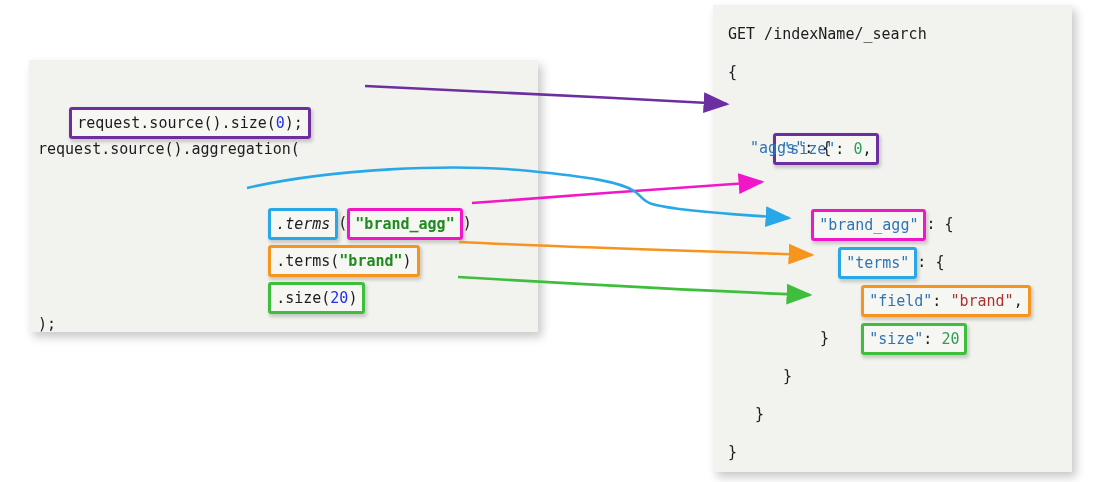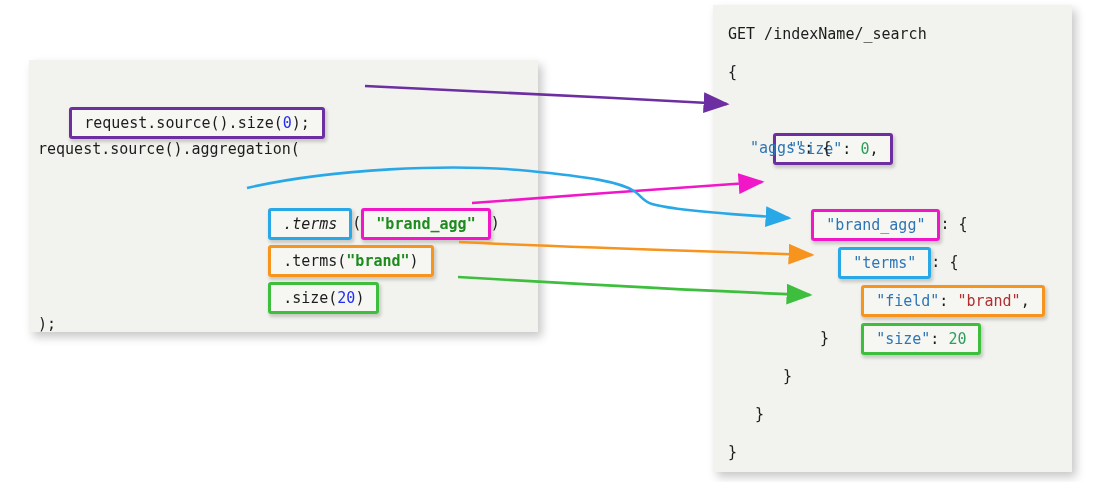--- a/index.html
+++ b/index.html
@@ -27,21 +27,21 @@
   .j1{padding-left:37px;}
   .jb2{padding-left:62px;}
   .jb3{padding-left:89px;}
   .jb4{padding-left:112px;}
   .jc3{padding-left:107px;}
   .jc2{padding-left:70px;}
   .jc1{padding-left:42px;}
   
   .hl{
     display:inline-block;border:3px solid;border-radius:3px;
-    padding:0 12px;line-height:26px;vertical-align:middle;
+    padding:0 5px;line-height:26px;vertical-align:middle;
     background:rgba(255,255,255,0.30);
     box-shadow:1.5px 2.5px 3.5px rgba(0,0,0,0.18);
   }
   .hl.purple{border-color:var(--purple,#6C2EA0);}
   .hl.magenta{border-color:var(--magenta,#F117C9);}
   .hl.cyan{border-color:var(--cyan,#29A8E8);text-align:right;}
   .hl.orange{border-color:var(--orange,#F7941D);}
   .hl.green{border-color:var(--green,#3DBE3D);text-align:center;}
   
   .jstr{color:var(--java_string,#1E8B1E);font-weight:bold;}

